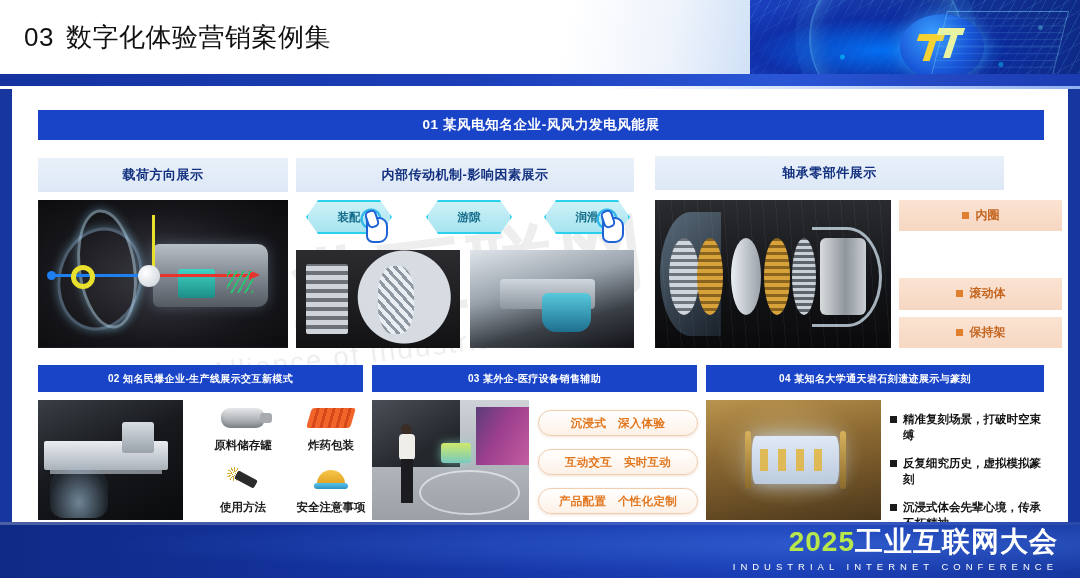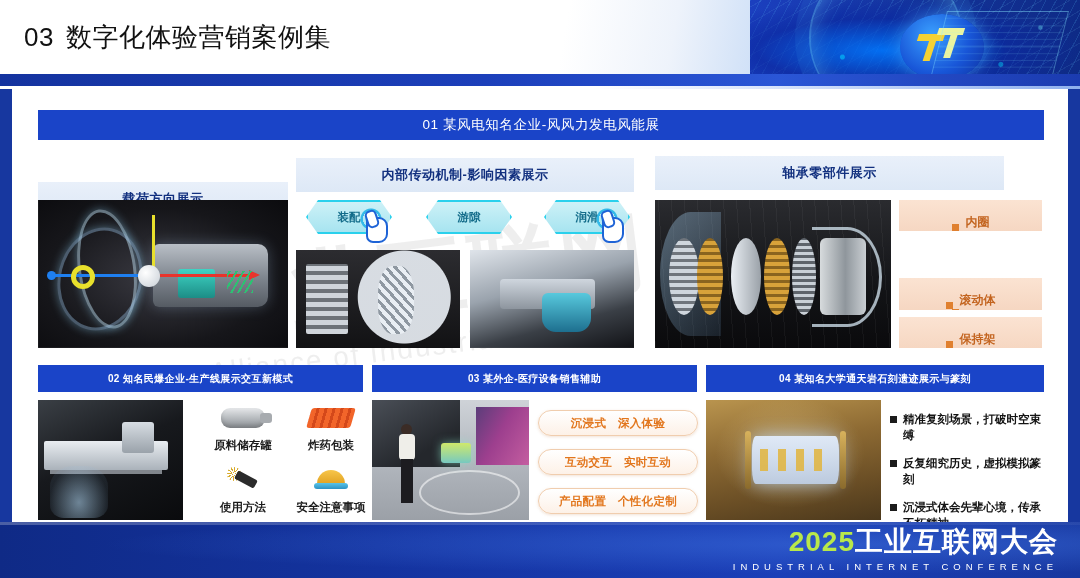--- a/index.html
+++ b/index.html
@@ -85,29 +85,29 @@
     font-size:86px; font-weight:bold; color:#8b8b8b; letter-spacing:4px; white-space:nowrap;
   }
   .watermark .wm-sm {
     font-size:28px; color:#8b8b8b; letter-spacing:2px; margin-top:-6px; white-space:nowrap;
   }
 
   
   .sec1-bar {
     position:absolute; left:38px; top:110px; width:1006px; height:30px;
     background:#1a44c8; color:#fff; display:flex; align-items:center; justify-content:center;
-    font-size:13.5px; font-weight:normal; letter-spacing:.6px;
+    font-size:13.5px; font-weight:bold; letter-spacing:.6px;
   }
   .sub-head {
     position:absolute; height:34px;
     background: linear-gradient(180deg,#e9f0fa 0%, #dde8f6 100%);
     display:flex; align-items:center; justify-content:center;
     color:#12307f; font-size:13px; font-weight:bold; letter-spacing:.5px;
   }
-  .sh1 { left:38px;  top:158px; width:250px;margin-top:24px; }
+  .sh1 { left:38px;  top:158px; width:250px; }
   .sh2 { left:296px; top:158px; width:338px; }
   .sh3 { left:655px; top:156px; width:349px; }
 
   .ph { position:absolute; background:#1a1a1a; overflow:hidden; }
 
   
   .img-nacelle {
     left:38px; top:200px; width:250px; height:148px;
     background:
       linear-gradient(0deg, rgba(255,255,255,.05) 0 1px, transparent 1px 11px),
@@ -234,23 +234,23 @@
     border-radius:50% 0 0 50%;
   }
   .bg-arc {
     position:absolute; right:4%; top:18%; width:70px; height:68%;
     border:3px solid rgba(215,232,245,.75); border-left:none; border-radius:0 60% 60% 0;
   }
 
   
   .parts { position:absolute; left:899px; top:200px; width:145px; height:148px; }
   .part {
-    position:absolute; left:0; width:143px; height:31px;
+    position:absolute; left:0; width:163px; height:31px;
     background: linear-gradient(180deg,#fbe3d2 0%, #f6d7c2 100%);
-    display:flex; align-items:flex-end; justify-content:center; gap:7px;
+    display:flex; align-items:center; justify-content:center; gap:7px;
     color:#c3641f; font-size:12px; font-weight:bold;
   }
   .part .sq { width:7px; height:7px; background:#e0802f; display:inline-block; }
   .p0 { top:0; } .p1 { top:39px;margin-top:40px; } .p2 { top:78px; } .p3 { top:117px; }
 
   
   .sec-bar {
     position:absolute; top:365px; height:27px;
     background:#1a44c8; color:#fff;
     display:flex; align-items:center; justify-content:center;

